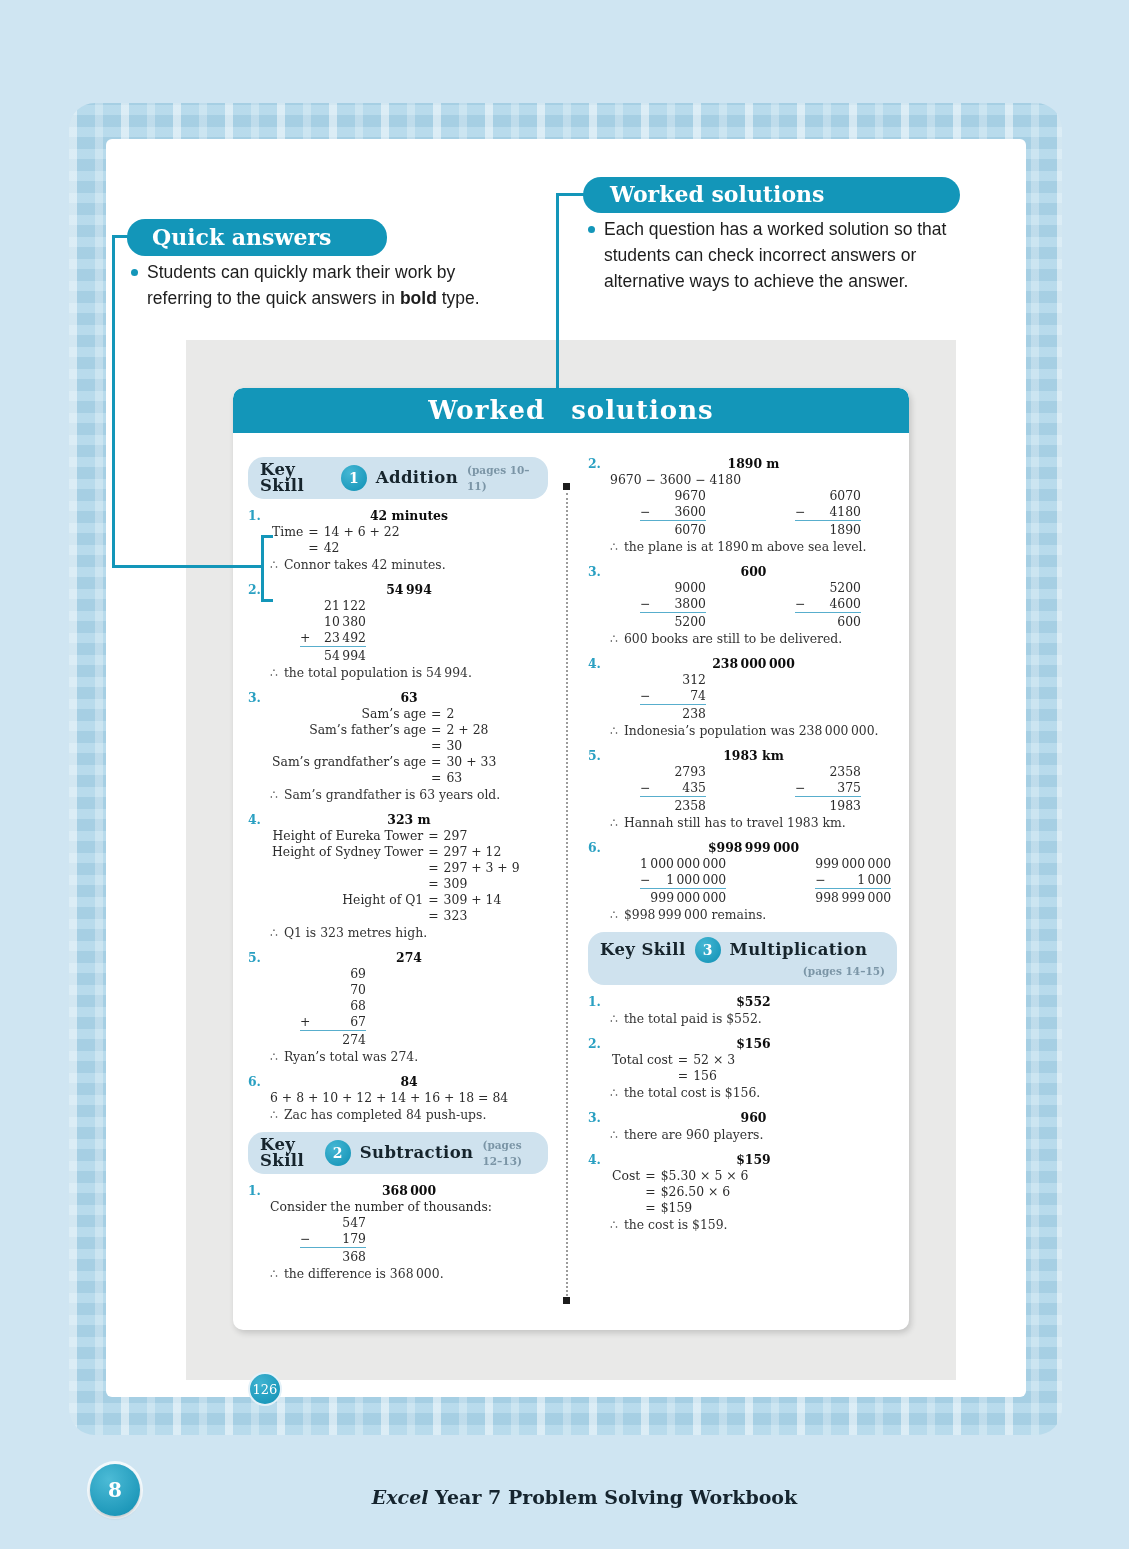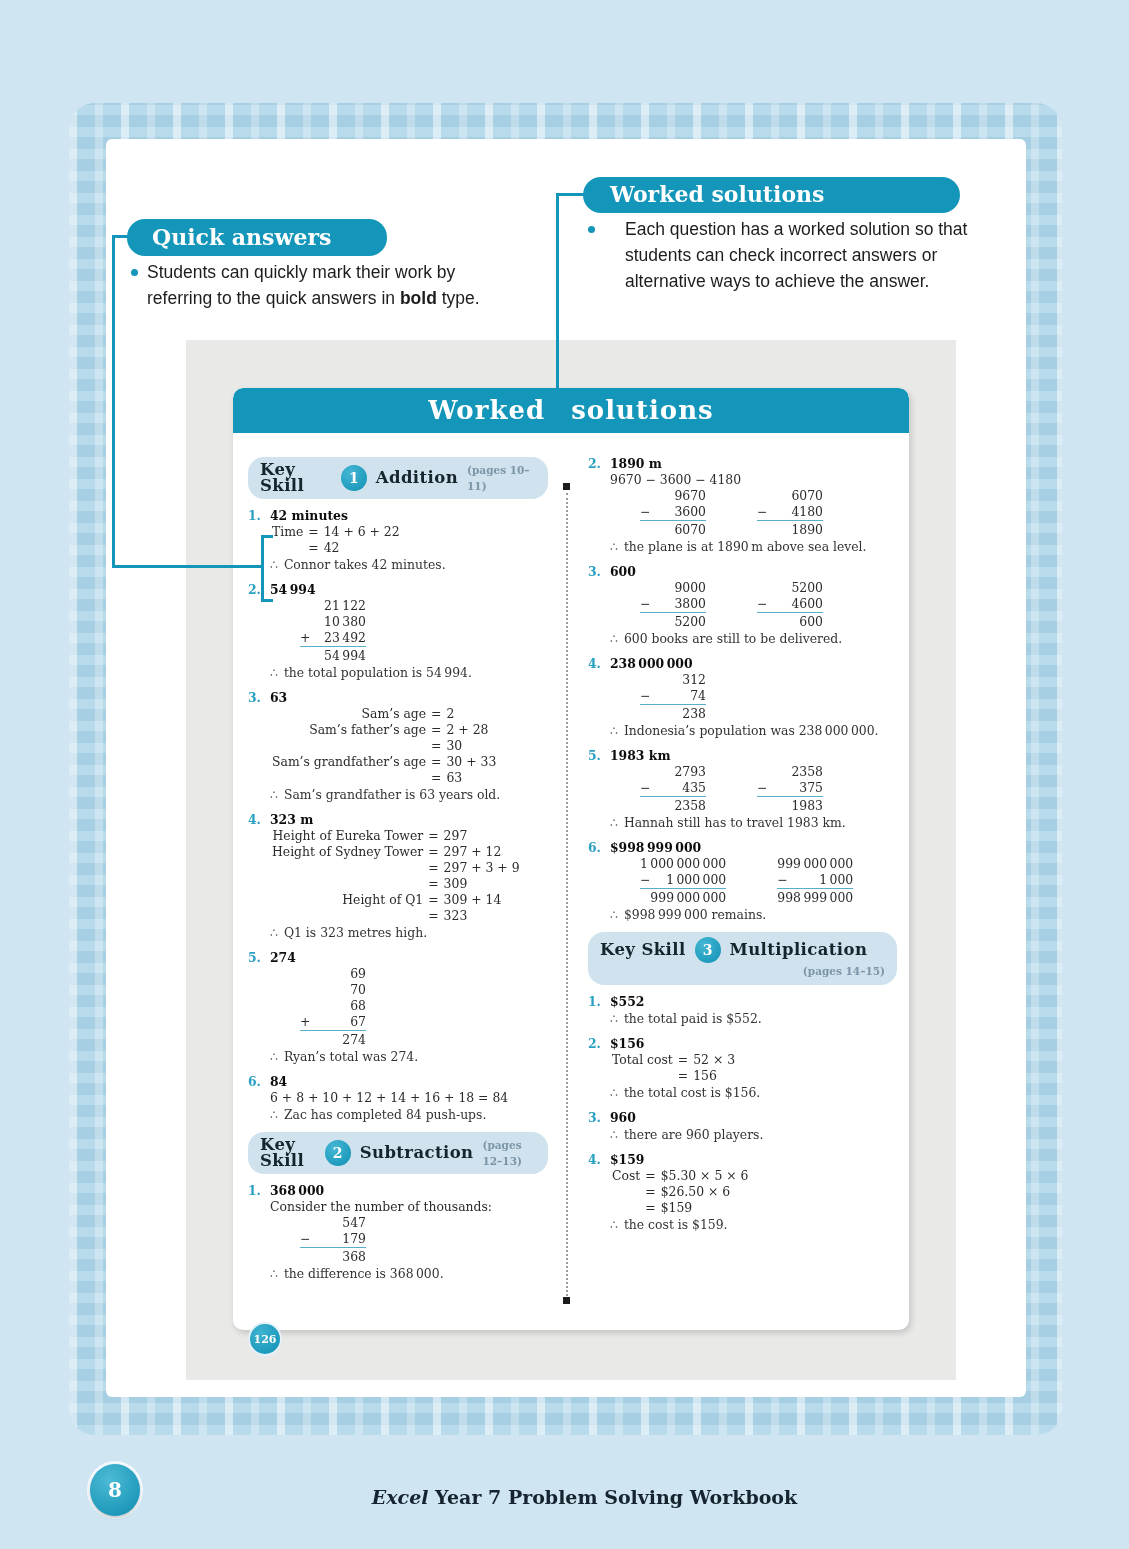--- a/index.html
+++ b/index.html
@@ -20,21 +20,21 @@
 
   
   .pill{position:absolute;background:var(--teal);color:#fff;font-weight:bold;
         font-family:"DejaVu Serif",serif;border-radius:18px;box-sizing:border-box;z-index:6;}
   .qa-pill{left:127px;top:219px;width:260px;height:37px;font-size:22px;line-height:36px;padding-left:25px;}
   .ws-pill{left:583px;top:177px;width:377px;height:36px;font-size:22px;line-height:35px;padding-left:27px;}
   .cobullet{position:absolute;display:flex;font-family:"Liberation Sans",sans-serif;
             font-size:17.5px;line-height:26px;color:#1d1d1d;z-index:6;}
   .dot{width:7px;height:7px;border-radius:50%;background:var(--teal);margin:10px 9px 0 0;flex:none;}
   .qa-b{left:131px;top:259px;width:372px;}
-  .ws-b{left:588px;top:216px;width:400px;gap:21px;}
+  .ws-b{left:588px;top:216px;width:400px;}
 
   
   .preview{position:absolute;left:186px;top:340px;width:770px;height:1040px;background:#e9e9e8;z-index:2;}
   .bookpage{position:absolute;left:47px;top:48px;width:676px;height:942px;background:#fff;
             border-radius:10px;box-shadow:2px 3px 6px rgba(0,0,0,.16);overflow:hidden;}
   .banner{height:45px;background:var(--teal);border-radius:10px 10px 0 0;color:#fff;text-align:center;
           font-weight:bold;font-size:26px;line-height:45px;letter-spacing:1px;word-spacing:16px;}
   .pagecols{display:flex;height:897px;font-size:12.4px;line-height:16px;color:#2b2b2b;}
   .col-left{width:333px;padding:15px 18px 0 15px;box-sizing:border-box;}
   .col-right{flex:1;padding:14px 12px 0 20px;box-sizing:border-box;}
@@ -50,38 +50,38 @@
   .ks-circle{width:26px;height:26px;border-radius:50%;flex:none;
              background:radial-gradient(circle at 35% 30%, #45b7d4, #0f90b4);
              color:#fff;font-size:14px;font-weight:bold;display:flex;align-items:center;justify-content:center;}
   .ks-pages{font-size:10.5px;color:#7b95a6;}
   .ks-pages.ml{margin-left:auto;font-weight:bold;}
   .ks-pgrow{text-align:right;margin-top:0;padding-bottom:1px;font-weight:bold;}
 
   .item{display:flex;margin-top:9px;}
   .inum{width:22px;flex:none;font-weight:bold;color:#2aa0c2;}
   .ibody{flex:1;min-width:0;}
-  .ans{font-weight:bold;color:#0d0d0d;}
+  .ans{font-weight:bold;color:#0d0d0d;text-align:center;}
   .eqt{display:table;margin-left:2px;}
   .eqr{display:table-row;}
   .eql{display:table-cell;text-align:right;padding-right:5px;}
   .eqm{display:table-cell;padding-right:5px;}
   .eqx{display:table-cell;}
-  .cwrap{display:flex;gap:51px;margin-left:30px;}
+  .cwrap{display:flex;gap:89px;margin-left:30px;}
   .cblock{min-width:66px;}
   .crow{display:flex;justify-content:flex-end;}
   .crow .op{margin-right:auto;padding-right:6px;}
   .crow.rule{border-bottom:1.5px solid #58aecd;margin-bottom:1px;}
   .res{margin-top:1px;color:#333;}
   .tf{padding-right:6px;color:#555;}
 
   
-  .pg126{position:absolute;left:248px;top:1322px;width:34px;height:34px;border-radius:50%;
-         background:radial-gradient(circle at 35% 30%, #3fb3d1, #0f90b4);color:#fff;font-size:11px;
-         font-weight:bold;display:flex;align-items:center;justify-content:center;z-index:6;
+  .pg126{position:absolute;left:248px;top:1372px;width:34px;height:34px;border-radius:50%;
+         background:radial-gradient(circle at 35% 30%, #3fb3d1, #0f90b4);color:#fff;font-size:13px;
+         font-weight:normal;display:flex;align-items:center;justify-content:center;z-index:6;
          border:2px solid #e4f1f8;box-sizing:border-box;}
   .it{font-style:italic;}
   .badge8{position:absolute;left:90px;top:1464px;width:50px;height:52px;border-radius:50%;
           background:radial-gradient(circle at 38% 30%, #4cbbd6, #0e8cb0);color:#fff;font-size:20px;
           font-weight:bold;display:flex;align-items:center;justify-content:center;
           box-shadow:0 2px 3px rgba(0,0,0,.2), 0 0 0 3px rgba(255,255,255,.75);}
   .ofoot{position:absolute;left:0;top:1486px;width:1129px;padding-left:40px;box-sizing:border-box;
          text-align:center;font-size:19px;font-weight:bold;color:#15242e;}
 </style>
 </head>

